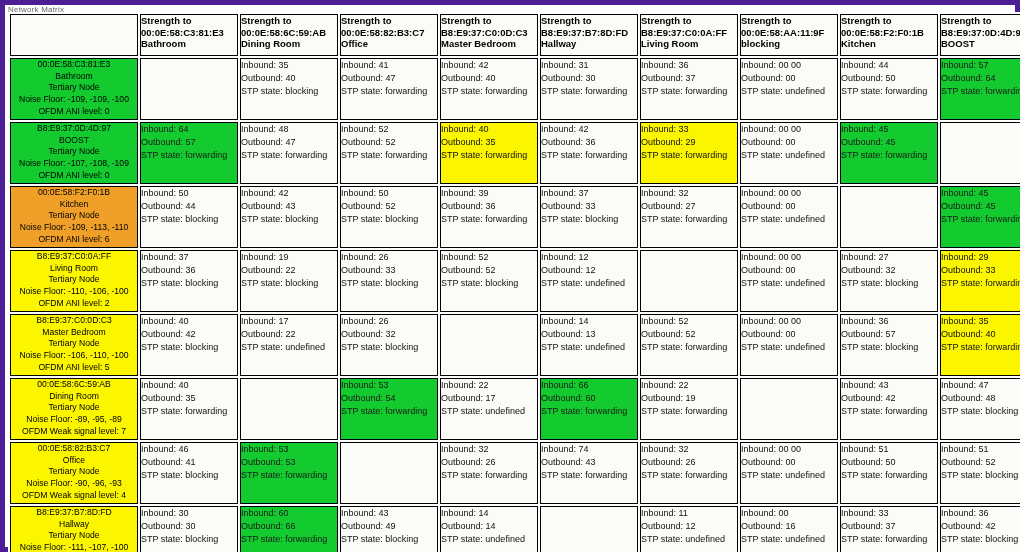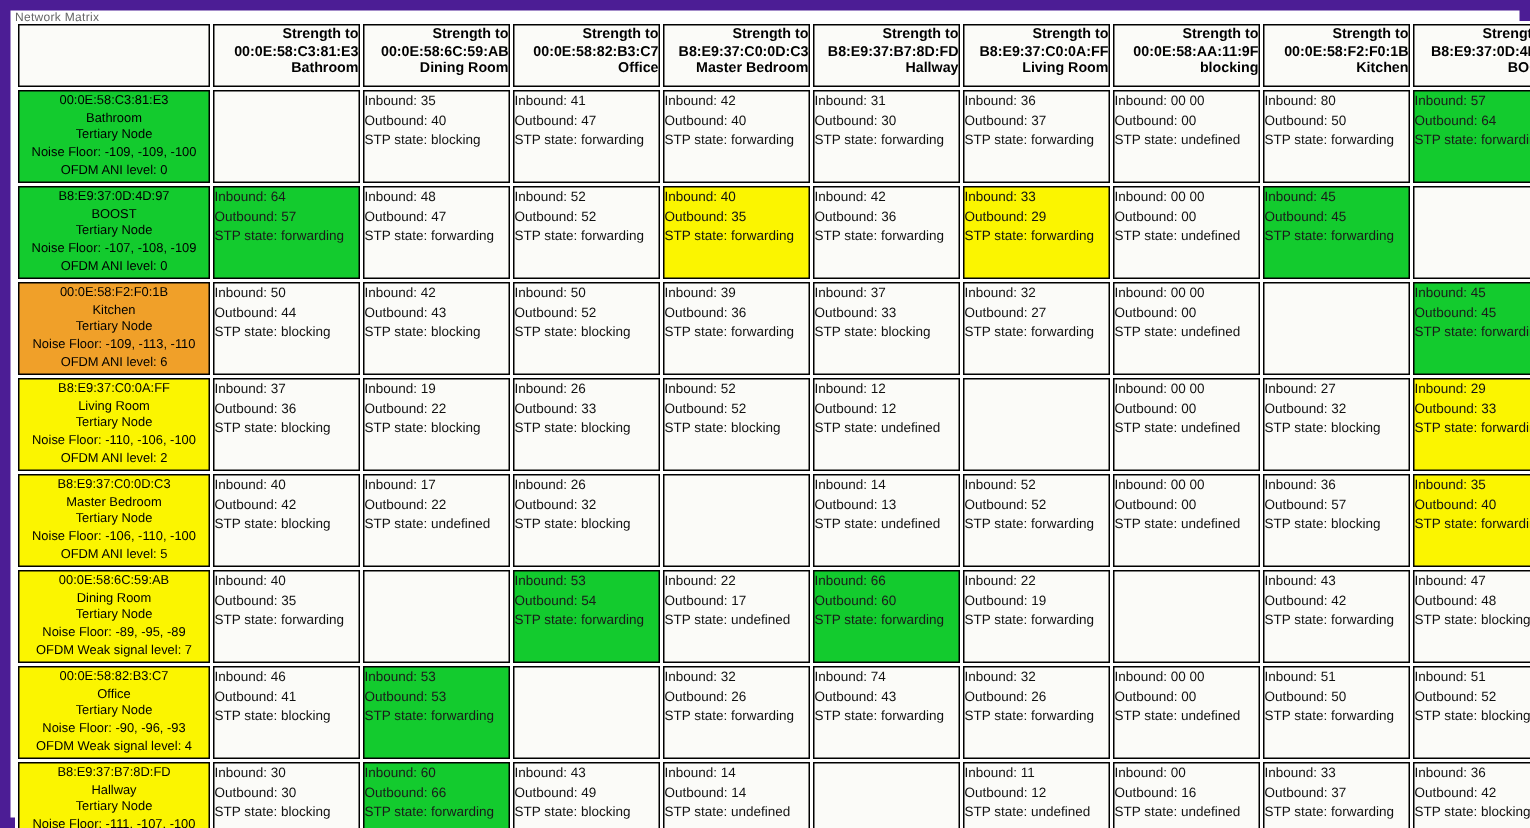--- a/index.html
+++ b/index.html
@@ -12,21 +12,21 @@
     height: 552px;
     overflow: hidden;
     font-family: "Liberation Sans", sans-serif;
   }
 
   #app {
     position: relative;
     width: 1020px;
     height: 552px;
     box-sizing: border-box;
-    border: 7px solid #4c1d95;
+    border: 5px solid #4c1d95;
     background: #ffffff;
   }
 
   #window-title {
     position: absolute;
     top: 0;
     left: 3px;
     font-size: 8px;
     color: #4a4a4a;
     line-height: 9px;
@@ -57,21 +57,21 @@
     border: 1px solid #000000;
     background: #fbfbf8;
     vertical-align: top;
     padding: 0;
     box-sizing: border-box;
   }
 
   th.col-head {
     width: 98px;
     height: 42px;
-    text-align: right;
+    text-align: left;
     vertical-align: middle;
     font-size: 9.5px;
     font-weight: bold;
     line-height: 11.5px;
     color: #000000;
     padding: 2px 1px;
   }
   th.corner-head {
     width: 128px;
     height: 42px;
@@ -203,21 +203,21 @@
               <div class="ln">Inbound: 36</div>
               <div class="ln">Outbound: 37</div>
               <div class="ln">STP state: forwarding</div>
             </td>
             <td class="cell fill-none">
               <div class="ln">Inbound: 00 00</div>
               <div class="ln">Outbound: 00</div>
               <div class="ln">STP state: undefined</div>
             </td>
             <td class="cell fill-none">
-              <div class="ln">Inbound: 80</div>
+              <div class="ln">Inbound: 44</div>
               <div class="ln">Outbound: 50</div>
               <div class="ln">STP state: forwarding</div>
             </td>
             <td class="cell fill-green">
               <div class="ln">Inbound: 57</div>
               <div class="ln">Outbound: 64</div>
               <div class="ln">STP state: forwarding</div>
             </td>
           </tr>
           <tr class="data-row">

